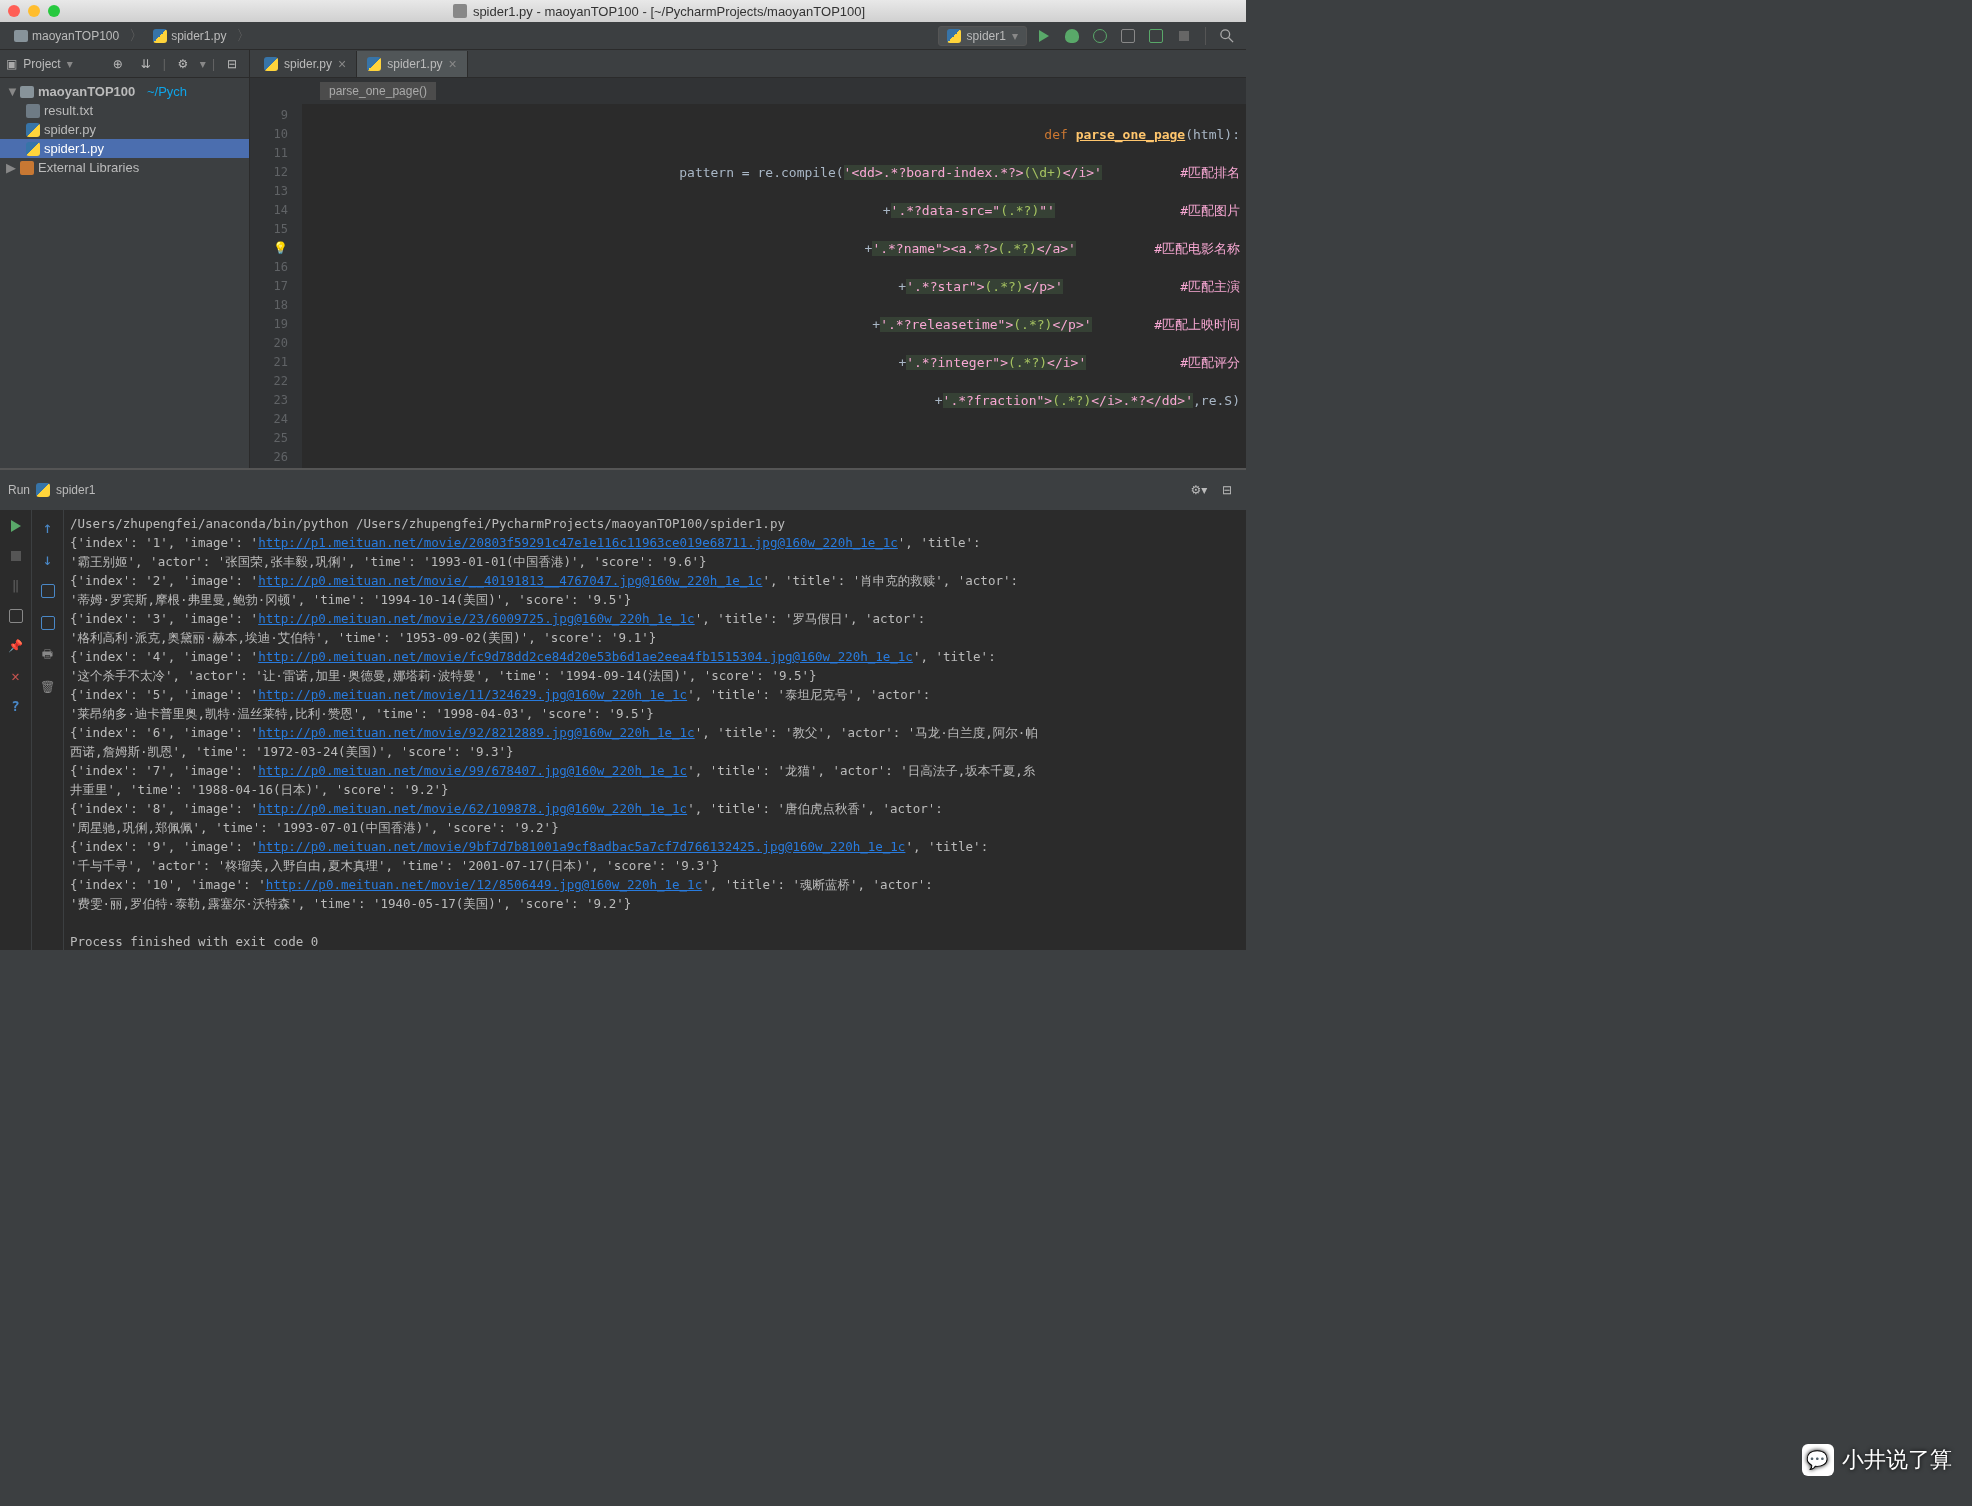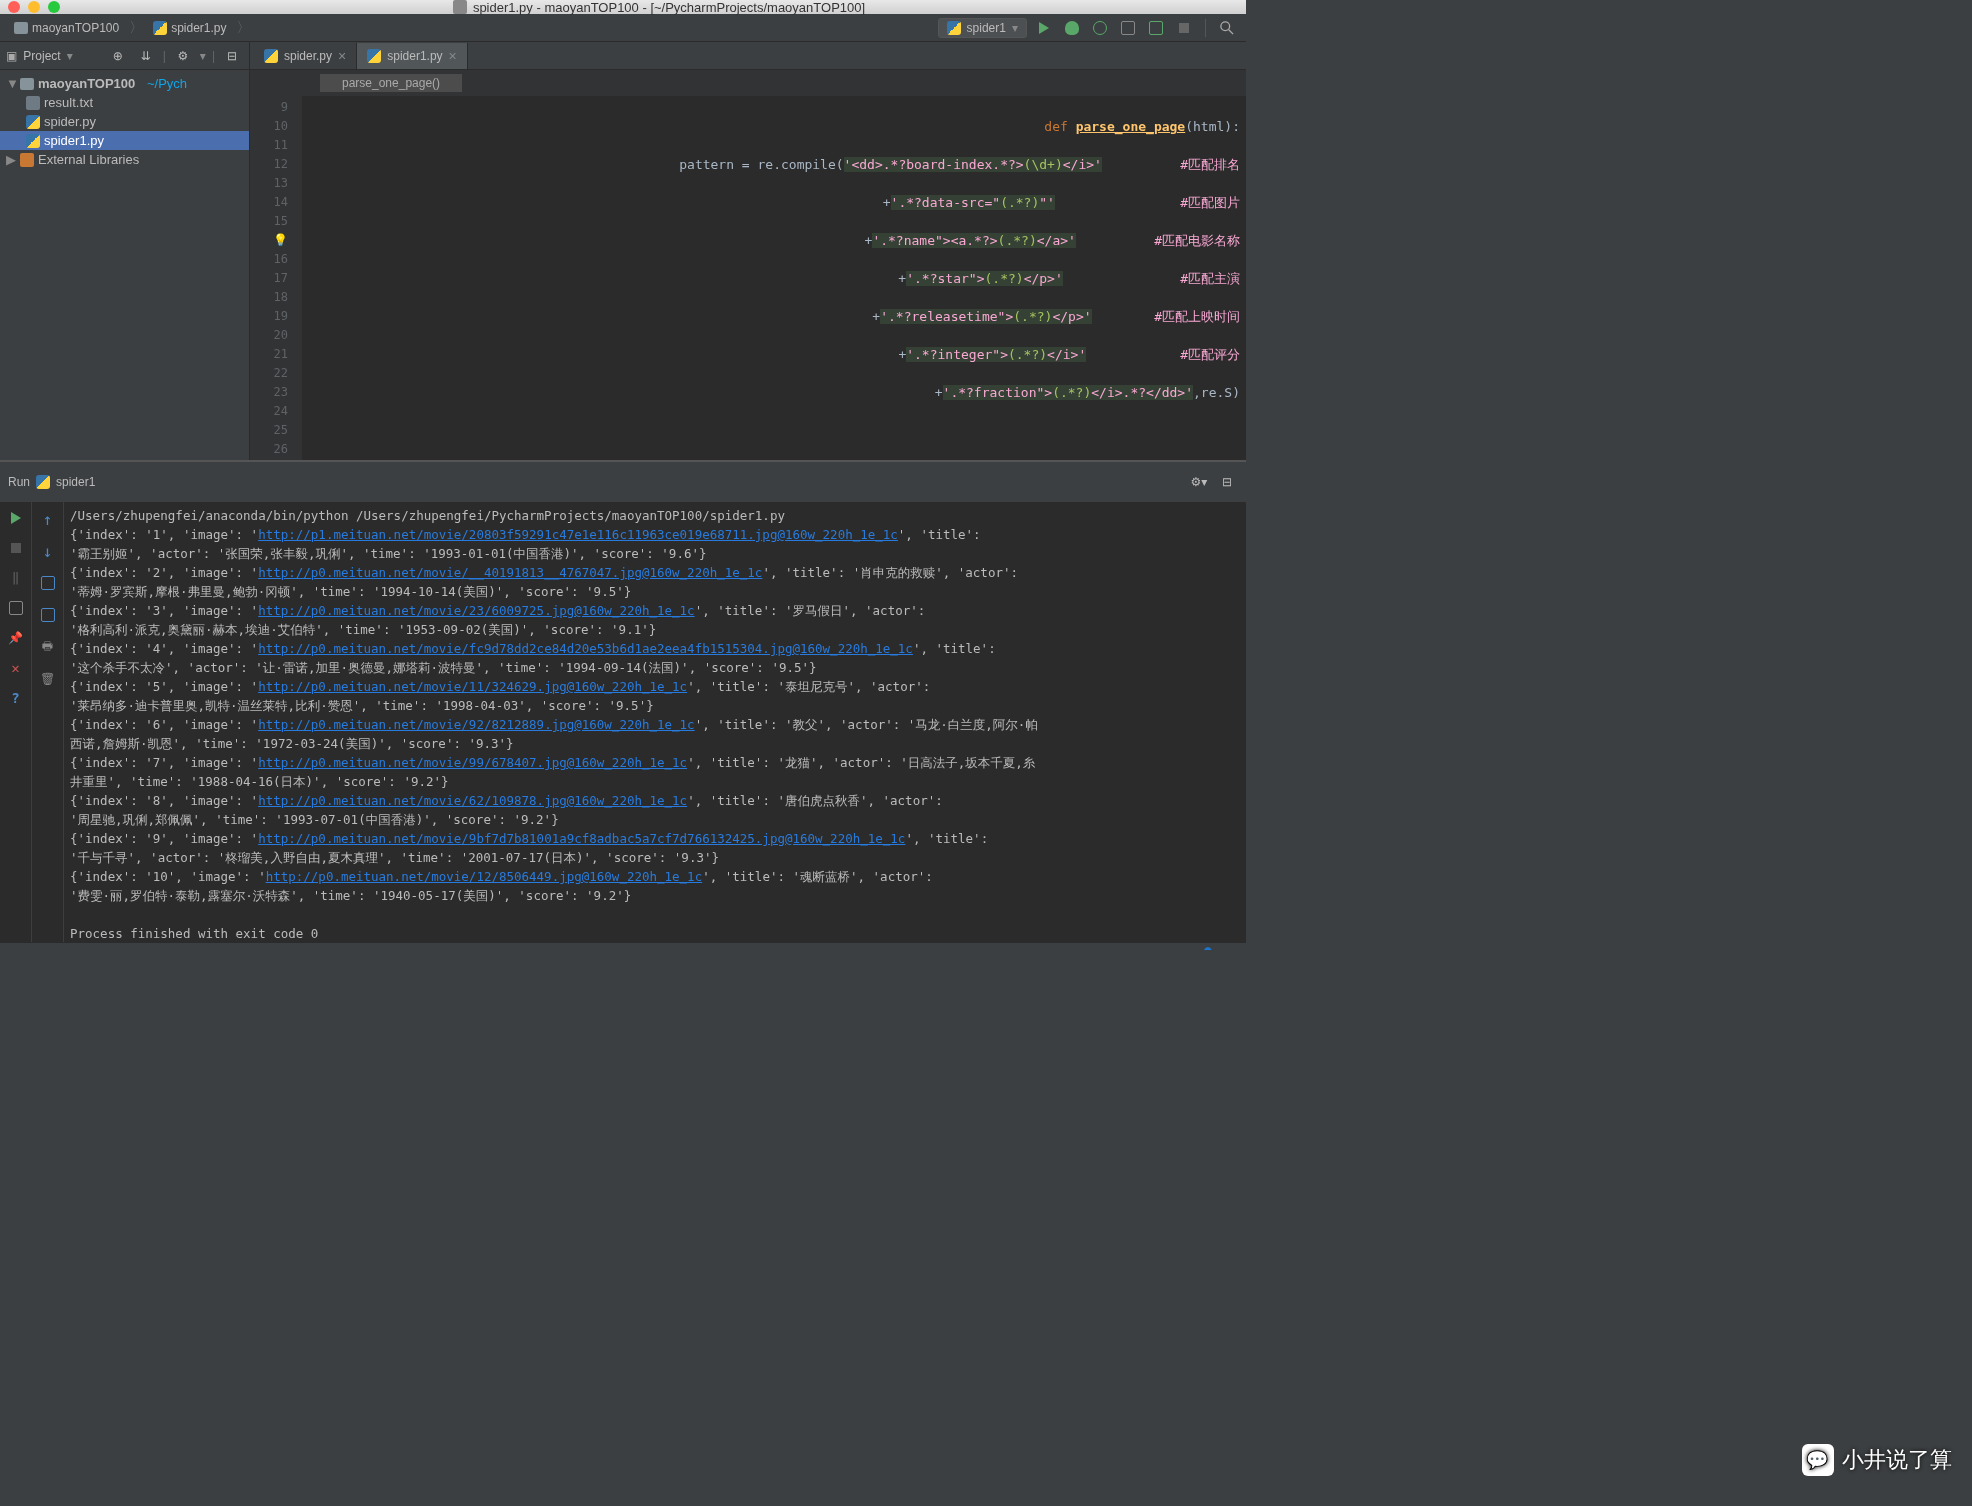--- a/index.html
+++ b/index.html
@@ -6,21 +6,21 @@
 body {
   font-family: "Menlo", "Consolas", monospace;
   font-size: 12px;
   background: #3c3f41;
   color: #bbbbbb;
   width: 1246px;
   height: 950px;
   overflow: hidden;
 }
 .titlebar {
-  height: 14px;
+  height: 22px;
   background: linear-gradient(#e8e8e8, #d0d0d0);
   display: flex;
   align-items: center;
   padding: 0 8px;
   color: #333;
   font-family: -apple-system, sans-serif;
   font-size: 13px;
 }
 .traffic { display: flex; gap: 8px; margin-right: 20px; }
 .traffic span { width: 12px; height: 12px; border-radius: 50%; }
@@ -63,21 +63,21 @@
 .tree-arrow { width: 10px; color: #888; }
 .tree-indent-1 { padding-left: 26px; }
 .file-icon { width: 14px; height: 14px; background: #6e7b85; border-radius: 2px; }
 
 .editor-area { flex: 1; display: flex; flex-direction: column; background: #2b2b2b; }
 .tab-bar { height: 28px; display: flex; align-items: flex-end; background: #3c3f41; border-bottom: 1px solid #2b2b2b; padding-left: 4px; }
 .tab { padding: 5px 10px; background: #3c3f41; color: #bbb; display: flex; align-items: center; gap: 6px; font-family: -apple-system, sans-serif; font-size: 12px; border-right: 1px solid #2b2b2b; }
 .tab.active { background: #515658; }
 .tab-close { color: #888; font-size: 14px; }
 .context-bar { height: 26px; background: #313335; display: flex; align-items: center; padding-left: 70px; font-family: -apple-system, sans-serif; font-size: 12px; }
-.context-chip { background: #4c4c4c; padding: 2px 22px; border-radius: 0; color: #aaa; }
+.context-chip { background: #4c4c4c; padding: 2px 9px; border-radius: 0; color: #aaa; }
 .code-body { display: flex; flex: 1; overflow: hidden; }
 .gutter { width: 52px; background: #313335; text-align: right; padding: 2px 14px 2px 2px; color: #606366; font-size: 12px; line-height: 19px; }
 .gutter .bulb { color: #f5c147; font-size: 12px; }
 .code { flex: 1; padding: 2px 6px; font-size: 13px; line-height: 19px; white-space: pre; overflow: hidden; color: #a9b7c6; text-align: right; }
 .k-def { color: #cc7832; }
 .k-fn { color: #ffc66d; font-weight: bold; text-decoration: underline; }
 .k-re { color: #f9a8d4; background: #364135; }
 .k-grp { color: #a5c261; background: #364135; }
 .k-cmt { color: #f9a8d4; }
 

